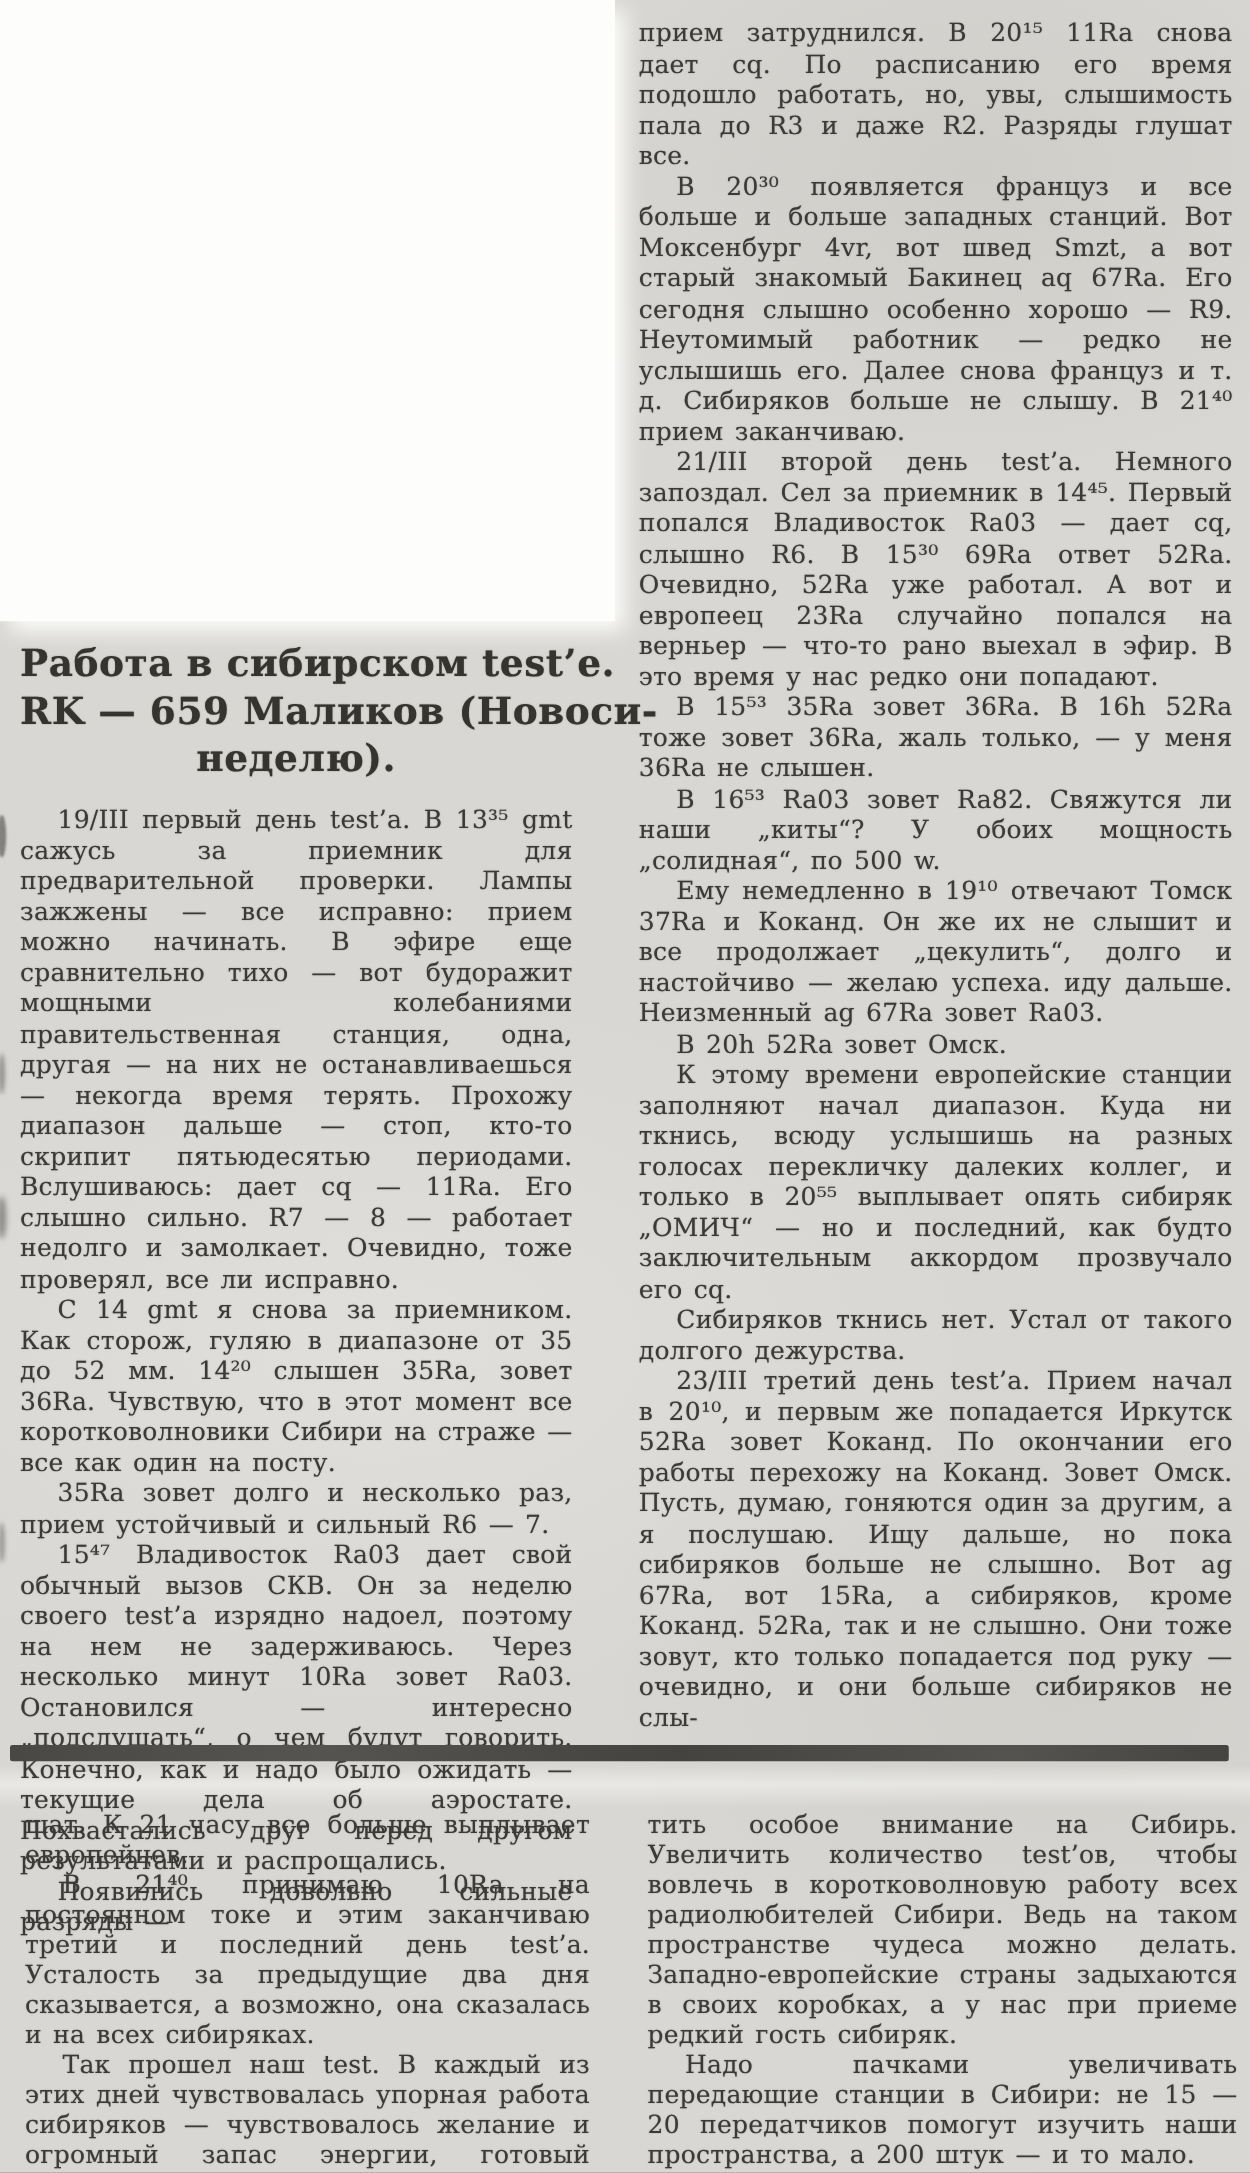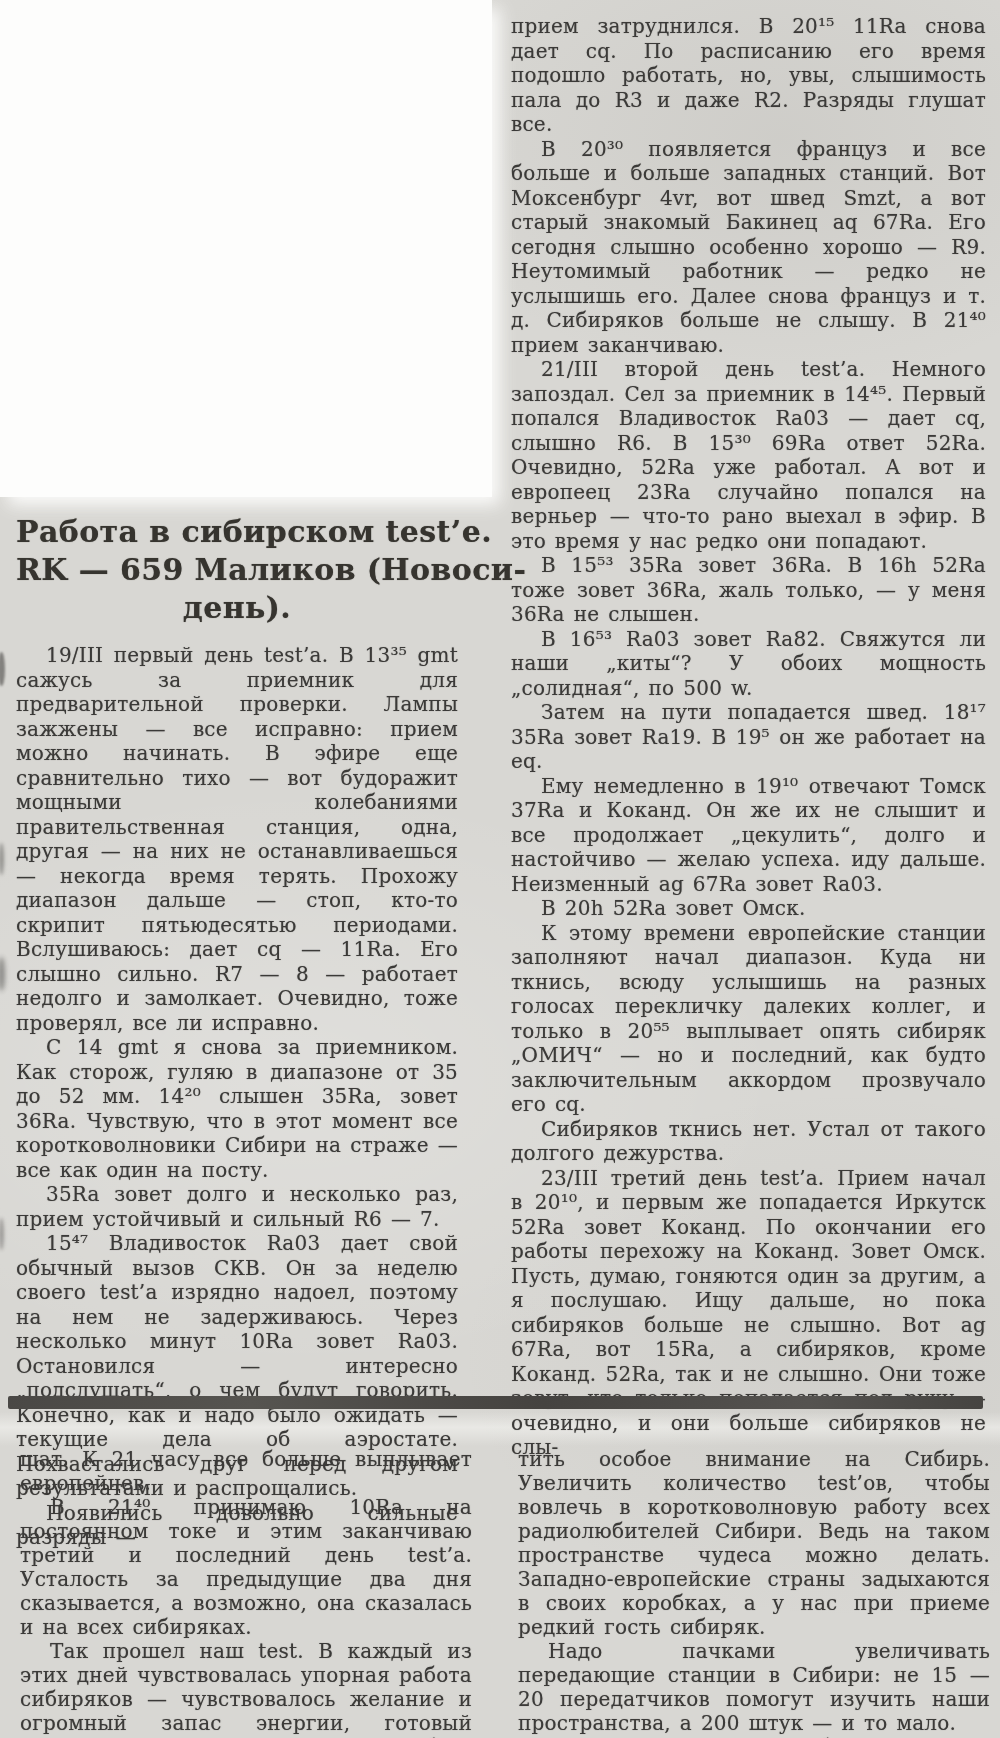--- a/index.html
+++ b/index.html
@@ -61,33 +61,32 @@
   <div class="white-corner"></div>
   <div class="band-light"></div>
   <div class="edge-smudges"></div>
 
   <div class="col upper-right">
     <p>прием затруднился. В 20¹⁵ 11Ra снова дает cq. По расписанию его время подошло работать, но, увы, слышимость пала до R3 и даже R2. Разряды глушат все.</p>
     <p class="indent">В 20³⁰ появляется француз и все больше и больше западных станций. Вот Моксенбург 4vr, вот швед Smzt, а вот старый знакомый Бакинец aq 67Ra. Его сегодня слышно особенно хорошо — R9. Неутомимый работник — редко не услышишь его. Далее снова француз и т. д. Сибиряков больше не слышу. В 21⁴⁰ прием заканчиваю.</p>
     <p class="indent">21/III второй день test’а. Немного запоздал. Сел за приемник в 14⁴⁵. Первый попался Владивосток Ra03 — дает cq, слышно R6. В 15³⁰ 69Ra ответ 52Ra. Очевидно, 52Ra уже работал. А вот и европеец 23Ra случайно попался на верньер — что-то рано выехал в эфир. В это время у нас редко они попадают.</p>
     <p class="indent">В 15⁵³ 35Ra зовет 36Ra. В 16h 52Ra тоже зовет 36Ra, жаль только, — у меня 36Ra не слышен.</p>
     <p class="indent">В 16⁵³ Ra03 зовет Ra82. Свяжутся ли наши „киты“? У обоих мощность „солидная“, по 500 w.</p>
-    <p class="indent">Затем на пути попадается швед. 18¹⁷ 35Ra зовет Ra19. В 19⁵ он же работает на eq.</p>
     <p class="indent">Ему немедленно в 19¹⁰ отвечают Томск 37Ra и Коканд. Он же их не слышит и все продолжает „цекулить“, долго и настойчиво — желаю успеха. иду дальше. Неизменный ag 67Ra зовет Ra03.</p>
     <p class="indent">В 20h 52Ra зовет Омск.</p>
     <p class="indent">К этому времени европейские станции заполняют начал диапазон. Куда ни ткнись, всюду услышишь на разных голосах перекличку далеких коллег, и только в 20⁵⁵ выплывает опять сибиряк „ОМИЧ“ — но и последний, как будто заключительным аккордом прозвучало его cq.</p>
     <p class="indent">Сибиряков ткнись нет. Устал от такого долгого дежурства.</p>
     <p class="indent">23/III третий день test’а. Прием начал в 20¹⁰, и первым же попадается Иркутск 52Ra зовет Коканд. По окончании его работы перехожу на Коканд. Зовет Омск. Пусть, думаю, гоняются один за другим, а я послушаю. Ищу дальше, но пока сибиряков больше не слышно. Вот ag 67Ra, вот 15Ra, а сибиряков, кроме Коканд. 52Ra, так и не слышно. Они тоже зовут, кто только попадается под руку — очевидно, и они больше сибиряков не слы-</p>
   </div>
 
   <div class="col upper-left">
     <h1>
       <span>Работа в сибирском test’е.</span>
       <span>RK — 659 Маликов (Новоси-</span>
-      <span>день).</span>
+      <span>неделю).</span>
     </h1>
     <p class="indent">19/III первый день test’а. В 13³⁵ gmt сажусь за приемник для предварительной проверки. Лампы зажжены — все исправно: прием можно начинать. В эфире еще сравнительно тихо — вот будоражит мощными колебаниями правительственная станция, одна, другая — на них не останавливаешься — некогда время терять. Прохожу диапазон дальше — стоп, кто-то скрипит пятьюдесятью периодами. Вслушиваюсь: дает cq — 11Ra. Его слышно сильно. R7 — 8 — работает недолго и замолкает. Очевидно, тоже проверял, все ли исправно.</p>
     <p class="indent">С 14 gmt я снова за приемником. Как сторож, гуляю в диапазоне от 35 до 52 мм. 14²⁰ слышен 35Ra, зовет 36Ra. Чувствую, что в этот момент все коротковолновики Сибири на страже — все как один на посту.</p>
     <p class="indent">35Ra зовет долго и несколько раз, прием устойчивый и сильный R6 — 7.</p>
     <p class="indent">15⁴⁷ Владивосток Ra03 дает свой обычный вызов СКВ. Он за неделю своего test’а изрядно надоел, поэтому на нем не задерживаюсь. Через несколько минут 10Ra зовет Ra03. Остановился — интересно „подслушать“, о чем будут говорить. Конечно, как и надо было ожидать — текущие дела об аэростате. Похвастались друг перед другом результатами и распрощались.</p>
     <p class="indent">Появились довольно сильные разряды —</p>
   </div>
 
   <div class="divider"></div>
 

